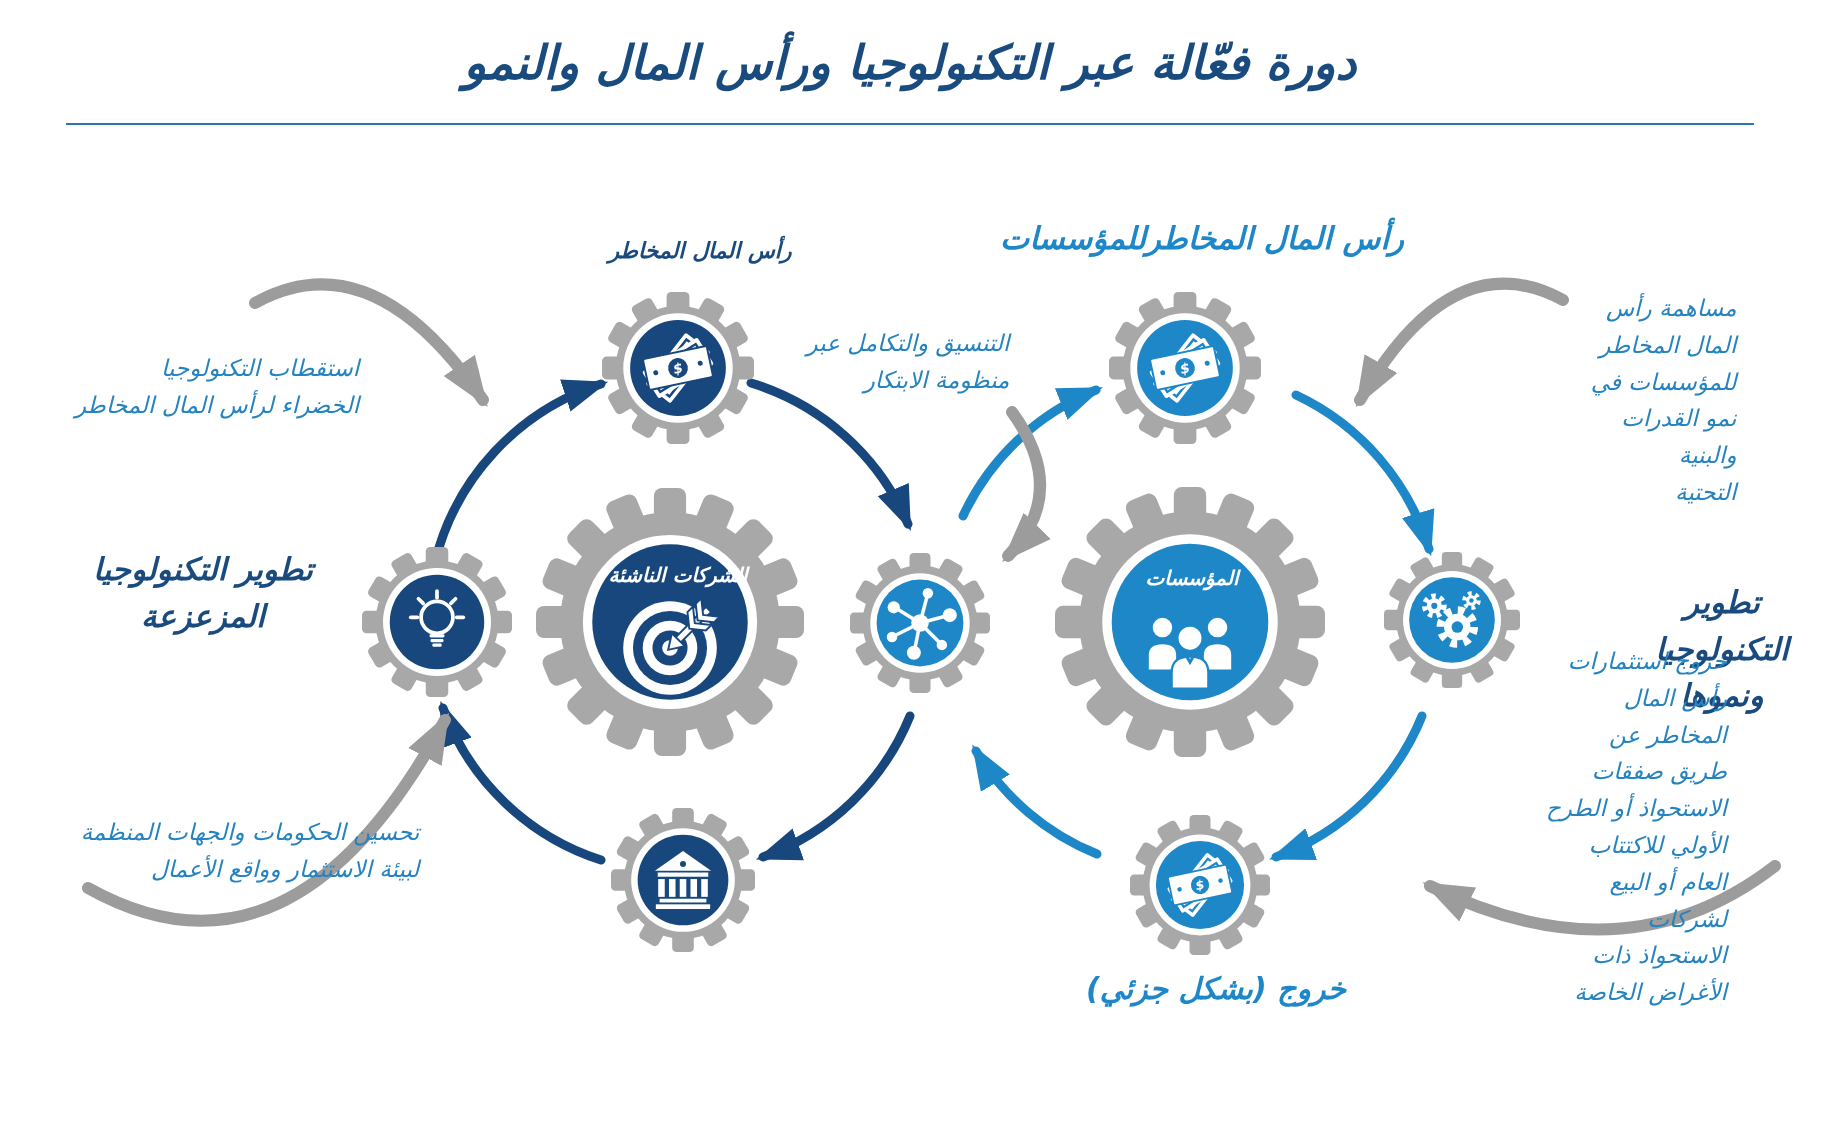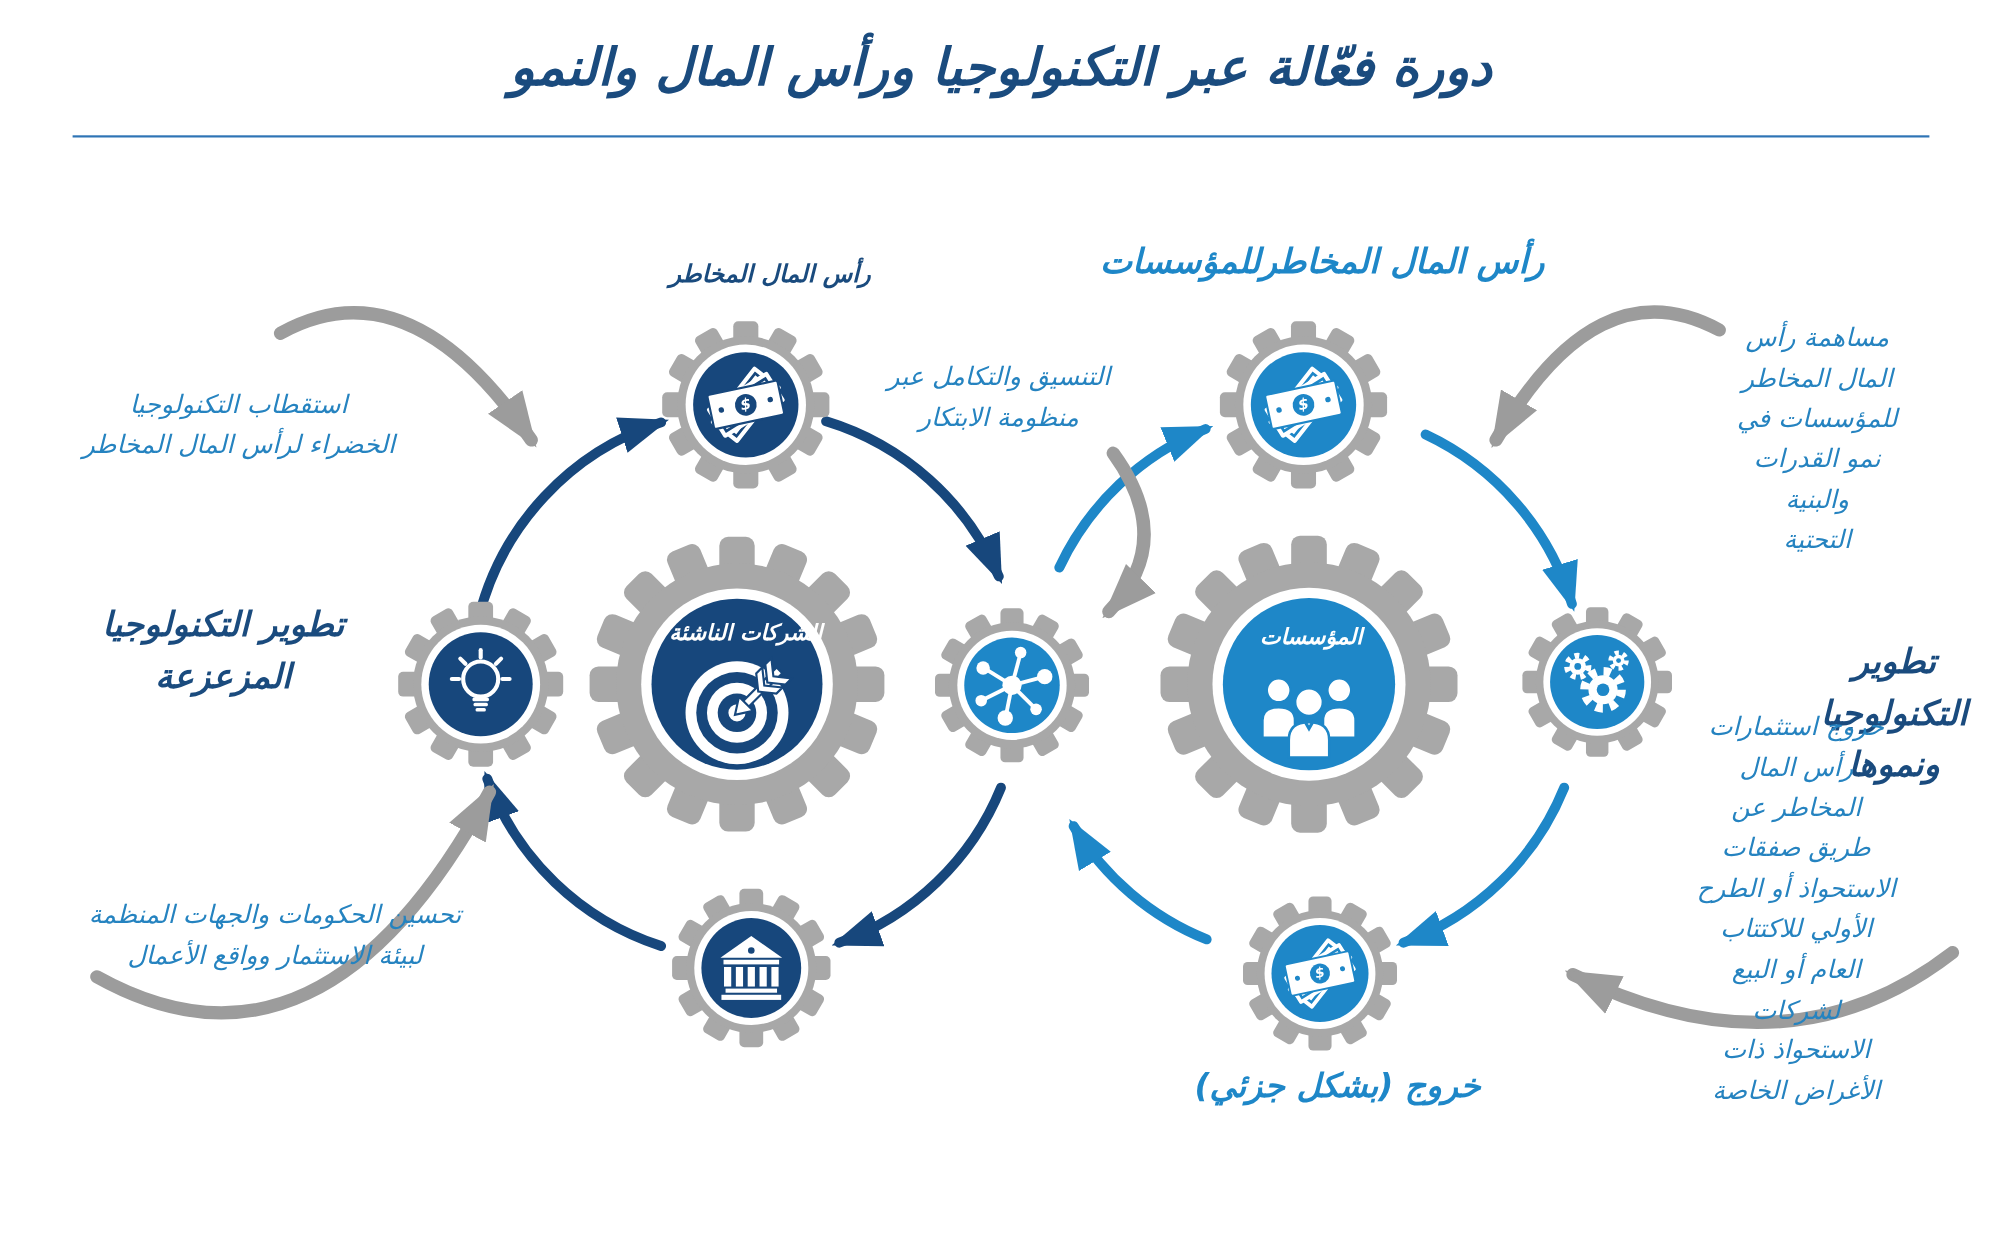--- a/index.html
+++ b/index.html
@@ -7,21 +7,21 @@
          font-family:"DejaVu Sans",sans-serif;font-style:italic;}
   .title{position:absolute;left:910px;top:62px;transform:translate(-50%,-50%);
          font-size:47px;font-weight:bold;color:#1A4B7E;white-space:nowrap;direction:rtl;}
   .title-rule{position:absolute;left:66px;top:123px;width:1688px;height:2px;background:#2E74B5;}
   .diagram-svg{position:absolute;left:0;top:0;width:1821px;height:1133px;}
   .lbl{position:absolute;transform:translate(-50%,-50%);font-weight:bold;color:#1A4B7E;
        font-size:30px;white-space:pre-line;text-align:center;direction:rtl;line-height:1.5;}
   .lbl.blue{color:#1E87C8;}
   .lbl.left-align{transform:translate(0,-50%);text-align:center;}
   .note{position:absolute;transform:translate(-50%,-50%);color:#2583C0;font-size:23px;
-        white-space:pre-line;text-align:center;direction:rtl;line-height:1.6;}
+        white-space:pre-line;text-align:right;direction:rtl;line-height:1.6;}
   .gear-text{position:absolute;transform:translate(-50%,-50%);color:#ffffff;font-weight:bold;
         font-size:20px;white-space:nowrap;direction:rtl;}
   svg text{font-family:"DejaVu Sans",sans-serif;}
 </style>
 </head>
 <body>
 
 <div class="stage">
 
   <div class="title">دورة فعّالة عبر التكنولوجيا ورأس المال والنمو</div>

